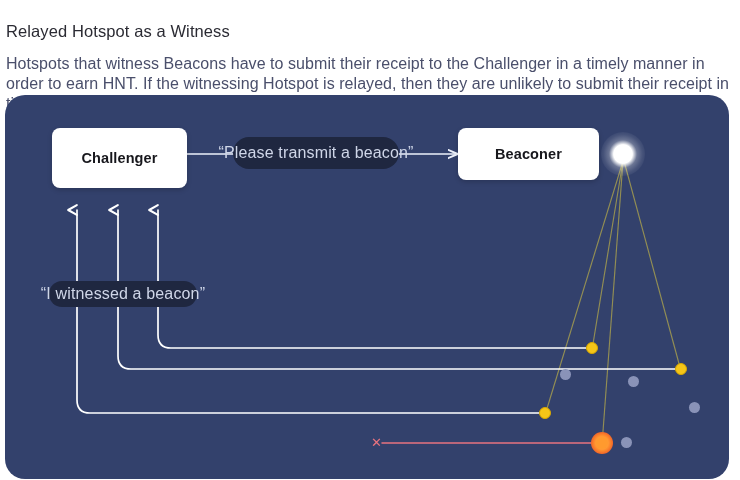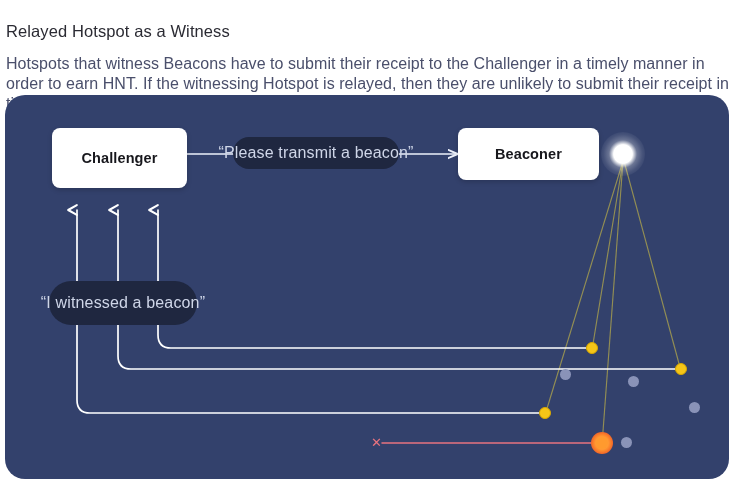--- a/index.html
+++ b/index.html
@@ -115,21 +115,21 @@
   #transmit-pill {
     left: 228px;
     top: 42px;
     width: 166px;
     height: 32px;
   }
   #witness-pill {
     left: 44px;
     top: 186px;
     width: 148px;
-    height: 44px;
+    height: 26px;
     align-items: center;
   }
 
   
   .dot {
     position: absolute;
     border-radius: 50%;
     z-index: 5;
   }
   .dot-grey {

